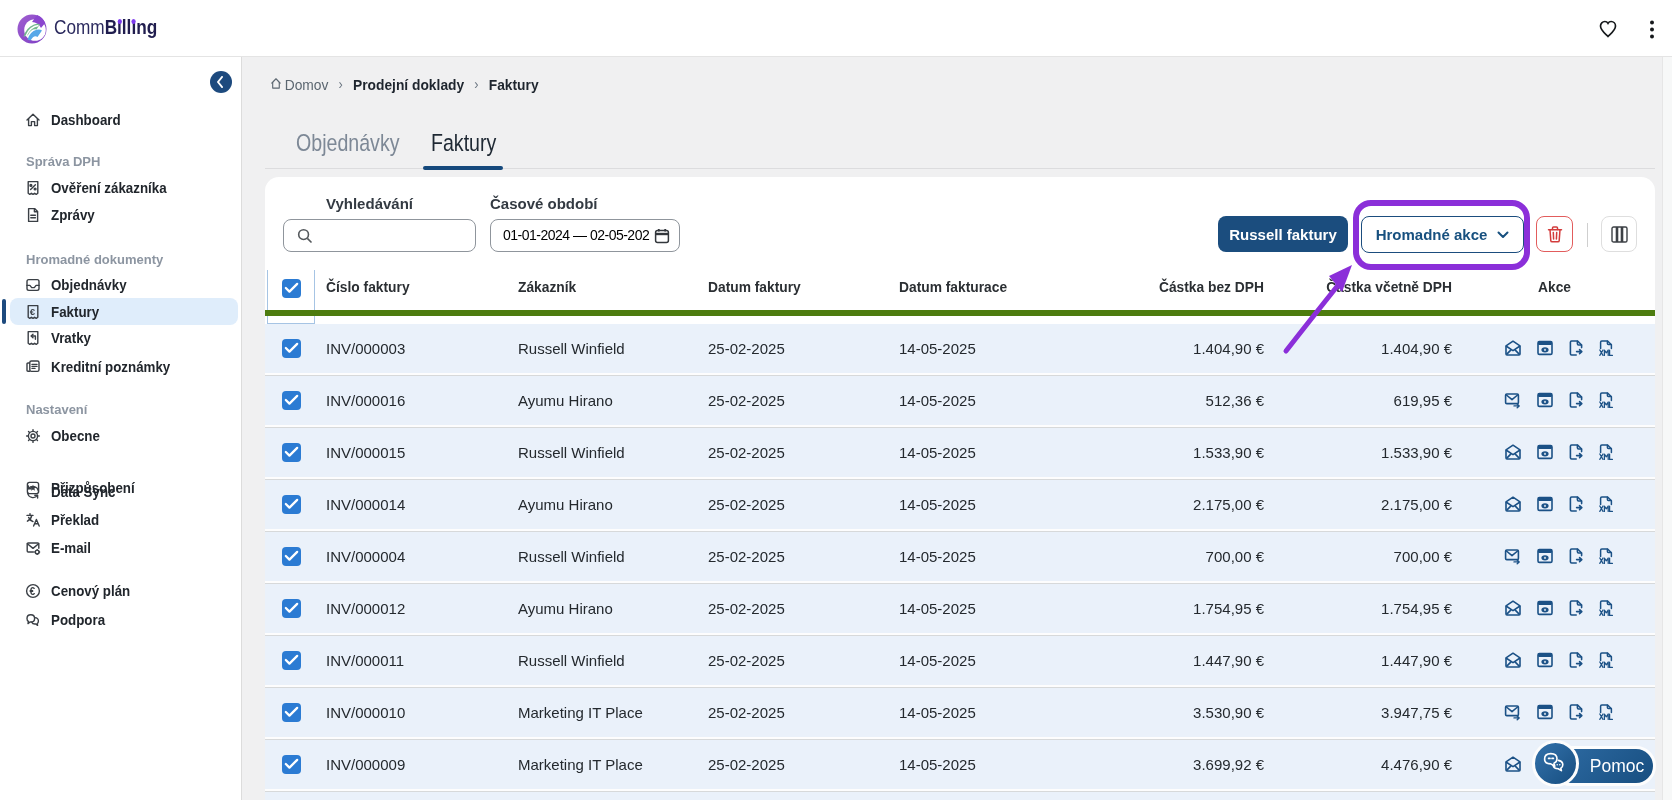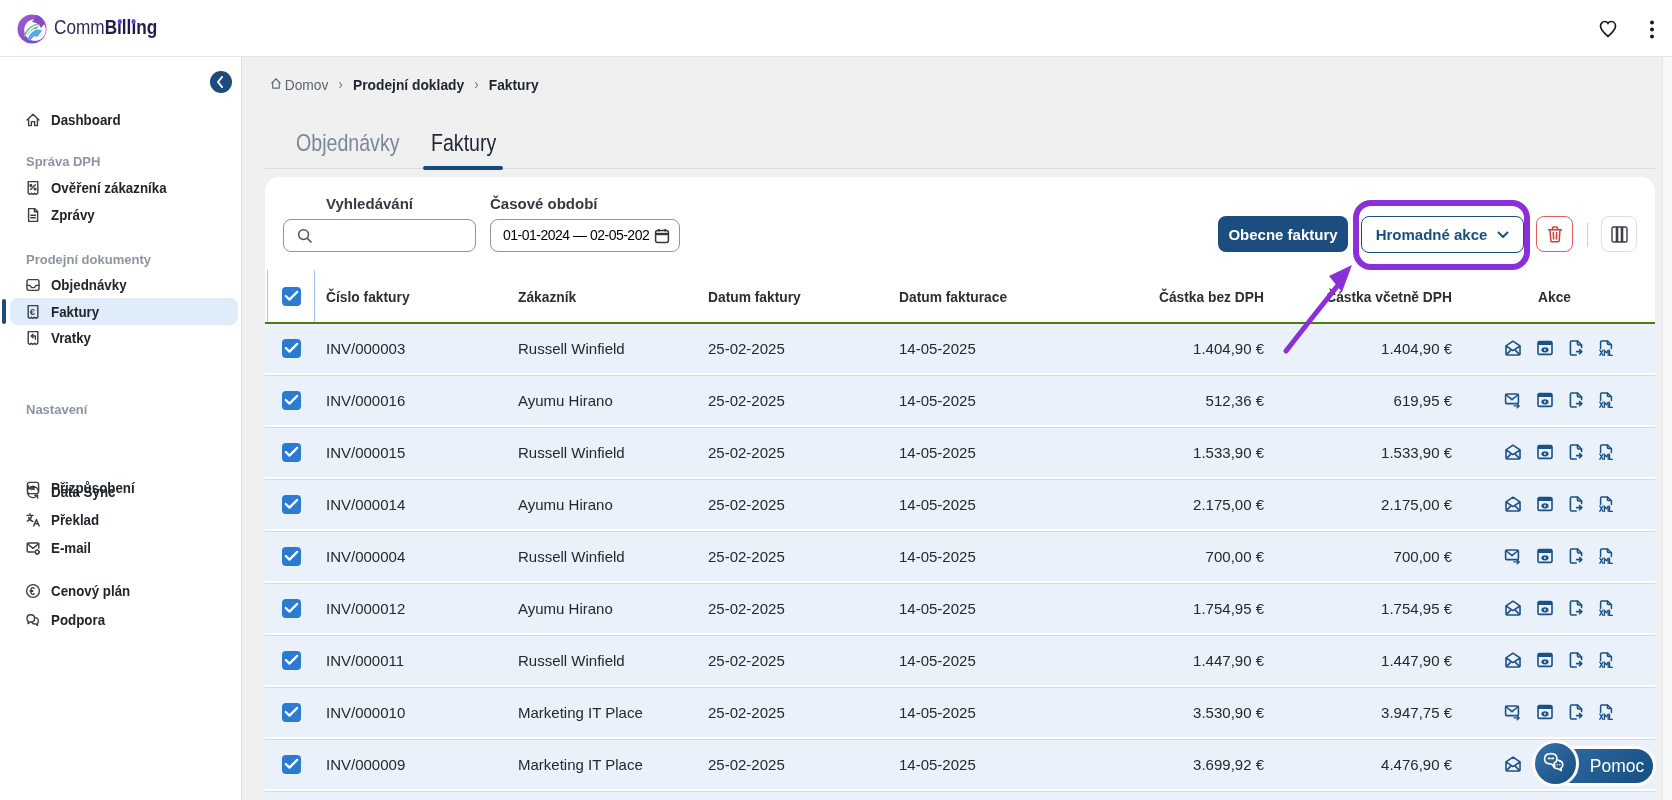--- a/index.html
+++ b/index.html
@@ -150,21 +150,21 @@
     <span class="txt">Ověření zákazníka</span>
   </div>
   <div class="nav-item" style="top:144.5px;">
     <svg width="16" height="16" viewBox="0 0 16 16" fill="none" stroke="#3a3f45" stroke-width="1.4" stroke-linejoin="round" stroke-linecap="round">
         <path d="M3.6 1.6 H9.6 L12.6 4.6 V14.4 H3.6 Z"></path>
         <path d="M9.4 1.8 V4.8 H12.4"></path>
         <path d="M5.8 8.2 H10.4 M5.8 10.8 H10.4"></path>
       </svg>
     <span class="txt">Zprávy</span>
   </div>
-  <div class="nav-label" style="top:201.5px;">Prodejní dokumenty</div>
+  <div class="nav-label" style="top:201.5px;">Hromadné dokumenty</div>
   <div class="nav-item" style="top:214px;">
     <svg width="16" height="16" viewBox="0 0 16 16" fill="none" stroke="#3a3f45" stroke-width="1.4" stroke-linejoin="round" stroke-linecap="round">
         <rect x="2" y="2.6" width="12" height="10.8" rx="1.8"></rect>
         <path d="M2 8.4 H4.9 L6.7 10.6 H9.3 L11.1 8.4 H14"></path>
       </svg>
     <span class="txt">Objednávky</span>
   </div>
   <div class="nav-item" style="top:241px;">
     <svg width="16" height="16" viewBox="0 0 16 16" fill="none" stroke="#3a3f45" stroke-width="1.4" stroke-linejoin="round" stroke-linecap="round">
         <path d="M3.2 1.6 H12.8 V13.2 l-1.6 1.2 -1.6-1.2 -1.6 1.2 -1.6-1.2 -1.6 1.2 -1.6-1.2 Z"></path>
@@ -173,21 +173,37 @@
     <span class="txt">Faktury</span>
   </div>
   <div class="nav-item" style="top:267.5px;">
     <svg width="16" height="16" viewBox="0 0 16 16" fill="none" stroke="#3a3f45" stroke-width="1.4" stroke-linejoin="round" stroke-linecap="round">
         <path d="M3.2 1.6 H12.8 V13.2 l-1.6 1.2 -1.6-1.2 -1.6 1.2 -1.6-1.2 -1.6 1.2 -1.6-1.2 Z"></path>
         <path d="M10.4 9.2 V6 H6.4"></path>
         <path d="M8 4.2 L6.2 6 L8 7.8"></path>
       </svg>
     <span class="txt">Vratky</span>
   </div>
+  <div class="nav-item" style="top:296px;">
+    <svg width="16" height="16" viewBox="0 0 16 16" fill="none" stroke="#3a3f45" stroke-width="1.4" stroke-linejoin="round" stroke-linecap="round">
+        <path d="M4.6 12.2 H3 Q2 12.2 2 11.2 V5 Q2 4 3 4 H4.4"></path>
+        <rect x="4.8" y="2" width="9.2" height="10.4" rx="1.6"></rect>
+        <path d="M7 5.4 H12 M7 7.4 H12 M7 9.4 H10"></path>
+      </svg>
+    <span class="txt">Kreditní poznámky</span>
+  </div>
   <div class="nav-label" style="top:351.5px;">Nastavení</div>
+  <div class="nav-item" style="top:365px;">
+    <svg width="16" height="16" viewBox="0 0 16 16" fill="none" stroke="#3a3f45" stroke-width="1.4" stroke-linejoin="round" stroke-linecap="round">
+        <circle cx="8" cy="8" r="2"></circle>
+        <circle cx="8" cy="8" r="4.6"></circle>
+        <path d="M8 3.4 V1.6 M8 12.6 V14.4 M3.4 8 H1.6 M12.6 8 H14.4 M4.75 4.75 L3.5 3.5 M11.25 11.25 L12.5 12.5 M11.25 4.75 L12.5 3.5 M4.75 11.25 L3.5 12.5"></path>
+      </svg>
+    <span class="txt">Obecne</span>
+  </div>
   <div class="nav-item" style="top:393px;margin-top:24px;">
     <svg width="16" height="16" viewBox="0 0 16 16" fill="none" stroke="#3a3f45" stroke-width="1.4" stroke-linejoin="round" stroke-linecap="round">
         <rect x="2.4" y="2.4" width="11.2" height="11.2" rx="2"></rect>
         <path d="M8 4.8 L8.9 7 L11.2 7.1 L9.4 8.6 L10 10.8 L8 9.5 L6 10.8 L6.6 8.6 L4.8 7.1 L7.1 7 Z" fill="#3a3f45" stroke="none"></path>
       </svg>
     <span class="txt">Přizpůsobení</span>
   </div>
   <div class="nav-item" style="top:449px;">
     <svg width="16" height="16" viewBox="0 0 16 16" fill="none" stroke="#3a3f45" stroke-width="1.4" stroke-linejoin="round" stroke-linecap="round">
         <path d="M2 3.4 H8 M5 1.8 V3.4 M6.8 3.4 Q6 7.4 2.4 9.2 M3.6 5.4 Q5 8.4 8 9.6"></path>
@@ -250,21 +266,21 @@
     </div>
     <div class="field-label" style="left:225px;top:18px;">Časové období</div>
     <div class="inputbox" style="left:225px;top:42px;width:190px;">
       <span style="position:absolute;left:12px;top:7px;font-size:14px;color:#000000;letter-spacing:-0.5px;">01-01-2024 — 02-05-202</span>
       <svg width="16" height="16" viewBox="0 0 16 16" fill="none" stroke="#33373c" stroke-width="1.5" style="position:absolute;right:9px;top:8px;">
           <rect x="1.6" y="2.6" width="12.8" height="12" rx="2"></rect>
           <path d="M1.6 6 H14.4" stroke-width="2.4"></path>
           <path d="M4.8 1 V3.6 M11.2 1 V3.6" stroke-width="1.8"></path>
         </svg>
     </div>
-    <div class="btn-primary" style="left:953px;top:39px;width:130px;height:36px;">Obecne faktury</div>
+    <div class="btn-primary" style="left:953px;top:39px;width:130px;height:36px;">Russell faktury</div>
     <div class="btn-outline" style="left:1096px;top:39px;width:163px;height:37px;">Hromadné akce
       <svg width="12" height="8" viewBox="0 0 12 8" fill="none" stroke="#17507f" stroke-width="2" stroke-linecap="round" stroke-linejoin="round" style="margin-left:10px;">
           <path d="M1.5 1.5 L6 6 L10.5 1.5"></path>
         </svg>
     </div>
     <div style="position:absolute;left:1271px;top:39px;width:37px;height:36px;border:1px solid #e25c5c;border-radius:8px;background:#fff;">
       <svg width="16" height="17" viewBox="0 0 16 17" fill="none" stroke="#d33c3c" stroke-width="1.5" stroke-linecap="round" style="position:absolute;left:10px;top:9px;">
           <path d="M1.5 3.8 H14.5"></path>
           <path d="M5.5 3.5 V2 Q5.5 1 6.5 1 H9.5 Q10.5 1 10.5 2 V3.5"></path>
           <path d="M3 3.8 L3.8 14.6 Q3.9 15.8 5.1 15.8 H10.9 Q12.1 15.8 12.2 14.6 L13 3.8"></path>
@@ -273,21 +289,21 @@
     </div>
     <div style="position:absolute;left:1322px;top:46px;width:1px;height:24px;background:#cfcfcf;"></div>
     <div style="position:absolute;left:1336px;top:39px;width:36px;height:36px;border:1px solid #dedede;border-radius:8px;background:#fff;">
       <svg width="17" height="17" viewBox="0 0 17 17" style="position:absolute;left:9px;top:9px;" fill="none" stroke="#3c4045" stroke-width="1.4">
           <rect x="1" y="1" width="15" height="15" rx="1.6"></rect>
           <path d="M6 1 V16 M11 1 V16" stroke-width="2.6"></path>
         </svg>
     </div>
 
     <div style="position:absolute;left:1.5px;top:93px;width:48.5px;height:54px;border-left:1px solid #a6c4e4;border-right:1px solid #a6c4e4;border-bottom:1px solid #a6c4e4;"></div>
-    <div style="position:absolute;left:0;top:93px;width:1390px;height:54px;border-bottom:2px solid #4d7c0f;">
+    <div style="position:absolute;left:0;top:85px;width:1390px;height:54px;border-bottom:6px solid #4d7c0f;">
       <div class="cb" style="left:17px;top:17px;">
           <svg width="19" height="19" viewBox="-2.2 -3.2 18.4 18.4">
             <use href="#i-check"></use>
           </svg>
         </div>
       <div class="hcell" style="left:61px;">Číslo faktury</div>
       <div class="hcell" style="left:253px;">Zákazník</div>
       <div class="hcell" style="left:443px;">Datum faktury</div>
       <div class="hcell" style="left:634px;">Datum fakturace</div>
       <div class="hcell num-h" style="left:849px;width:150px;text-align:right;">Částka bez DPH</div>

